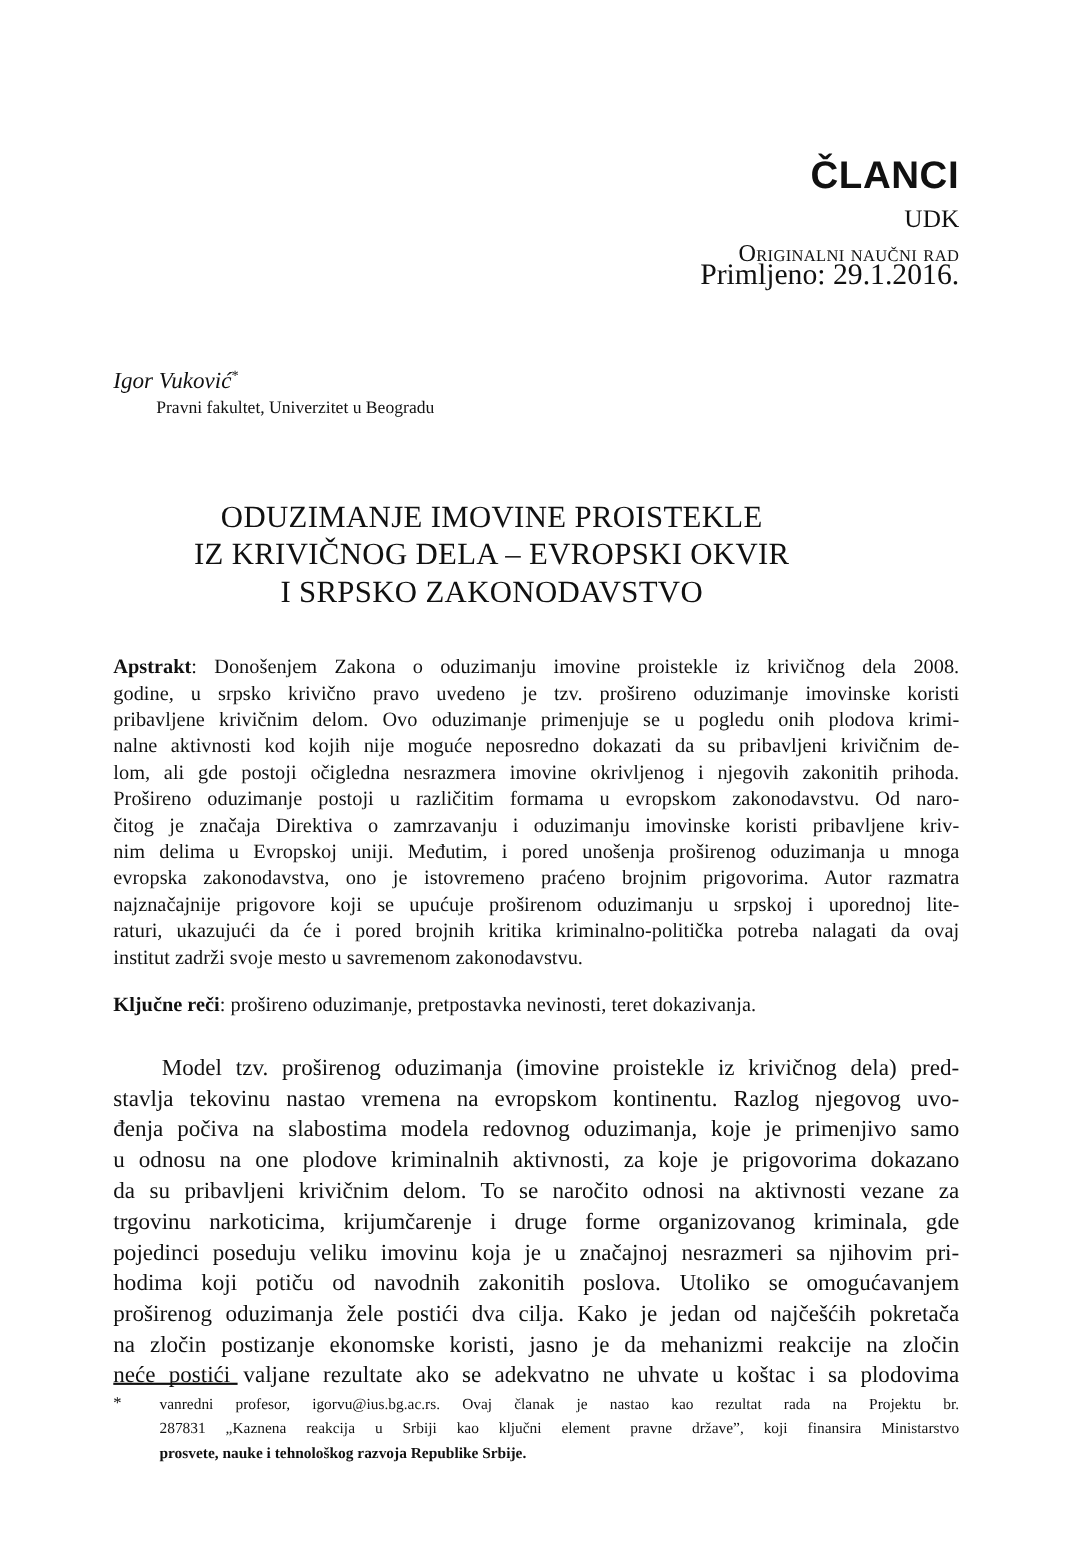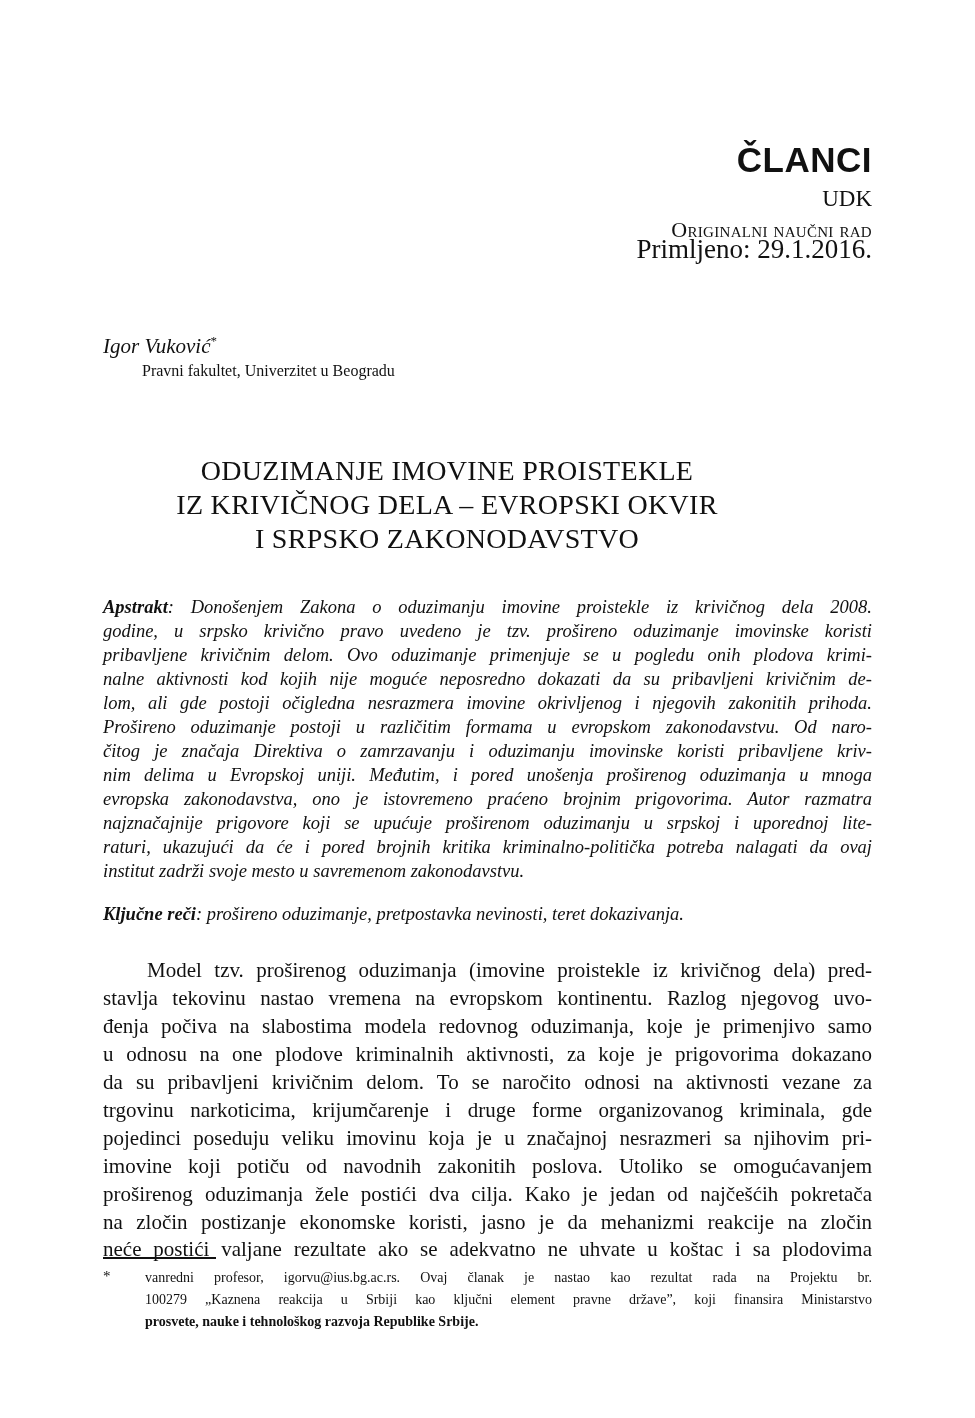--- a/index.html
+++ b/index.html
@@ -11,21 +11,21 @@
                font-weight: bold; font-size: 35px; letter-spacing: 0.5px; }
     .udk { top: 186px; font-size: 23px; }
     .type { top: 217px; font-size: 22px; font-variant: small-caps; letter-spacing: 0.3px; }
     .received { top: 234px; font-size: 27px; margin-left: 48px; }
     .author { left: 103px; top: 333px; font-size: 21px; font-style: italic; }
     .author sup { font-size: 13px; font-style: normal; }
     .affil { left: 103px; top: 362px; font-size: 16px; margin-left: 39px; }
     .title { left: 0; width: 894px; text-align: center; font-size: 28px; letter-spacing: 0.3px; }
     .line { left: 103px; width: 769px; text-align: justify; text-align-last: justify; }
     .line.last { text-align-last: left; }
-    .abs-line { font-size: 18.5px; font-style: italic; }
+    .abs-line { font-size: 18.5px; }
     .body-line { font-size: 21px; }
     .indent { text-indent: 44px; }
     b { font-weight: bold; }
     .rule { position: absolute; left: 103px; top: 1257px; width: 113px; height: 1.5px; background: #111; }
     .fn-mark { left: 103px; top: 1268px; font-size: 15px; }
     .fn-line { left: 145px; width: 727px; font-size: 14px; text-align: justify; text-align-last: justify; }
     .fn-line.last { text-align-last: left; font-weight: bold; }
   </style>
 </head>
 <body>
@@ -57,22 +57,22 @@
 
 <div class="abs abs-line" style="left:103px; top:904px"><b>Ključne reči</b><span>: prošireno oduzimanje, pretpostavka nevinosti, teret dokazivanja.</span></div>
 
 <div class="abs line body-line indent" style="top:958px">Model tzv. proširenog oduzimanja (imovine proistekle iz krivičnog dela) pred-</div>
 <div class="abs line body-line" style="top:986px">stavlja tekovinu nastao vremena na evropskom kontinentu. Razlog njegovog uvo-</div>
 <div class="abs line body-line" style="top:1014px">đenja počiva na slabostima modela redovnog oduzimanja, koje je primenjivo samo</div>
 <div class="abs line body-line" style="top:1042px">u odnosu na one plodove kriminalnih aktivnosti, za koje je prigovorima dokazano</div>
 <div class="abs line body-line" style="top:1070px">da su pribavljeni krivičnim delom. To se naročito odnosi na aktivnosti vezane za</div>
 <div class="abs line body-line" style="top:1098px">trgovinu narkoticima, krijumčarenje i druge forme organizovanog kriminala, gde</div>
 <div class="abs line body-line" style="top:1126px">pojedinci poseduju veliku imovinu koja je u značajnoj nesrazmeri sa njihovim pri-</div>
-<div class="abs line body-line" style="top:1154px">imovine koji potiču od navodnih zakonitih poslova. Utoliko se omogućavanjem</div>
+<div class="abs line body-line" style="top:1154px">hodima koji potiču od navodnih zakonitih poslova. Utoliko se omogućavanjem</div>
 <div class="abs line body-line" style="top:1182px">proširenog oduzimanja žele postići dva cilja. Kako je jedan od najčešćih pokretača</div>
 <div class="abs line body-line" style="top:1210px">na zločin postizanje ekonomske koristi, jasno je da mehanizmi reakcije na zločin</div>
 <div class="abs line body-line" style="top:1237px">neće postići valjane rezultate ako se adekvatno ne uhvate u koštac i sa plodovima</div>
 
 <div class="rule"></div>
 <div class="abs fn-mark">*</div>
 <div class="abs fn-line" style="top:1270px">vanredni profesor, igorvu@ius.bg.ac.rs. Ovaj članak je nastao kao rezultat rada na Projektu br.</div>
-<div class="abs fn-line" style="top:1292px">100279 „Kaznena reakcija u Srbiji kao ključni element pravne države”, koji finansira Ministarstvo</div>
+<div class="abs fn-line" style="top:1292px">287831 „Kaznena reakcija u Srbiji kao ključni element pravne države”, koji finansira Ministarstvo</div>
 <div class="abs fn-line last" style="top:1314px">prosvete, nauke i tehnološkog razvoja Republike Srbije.</div>
 
 </body></html>

